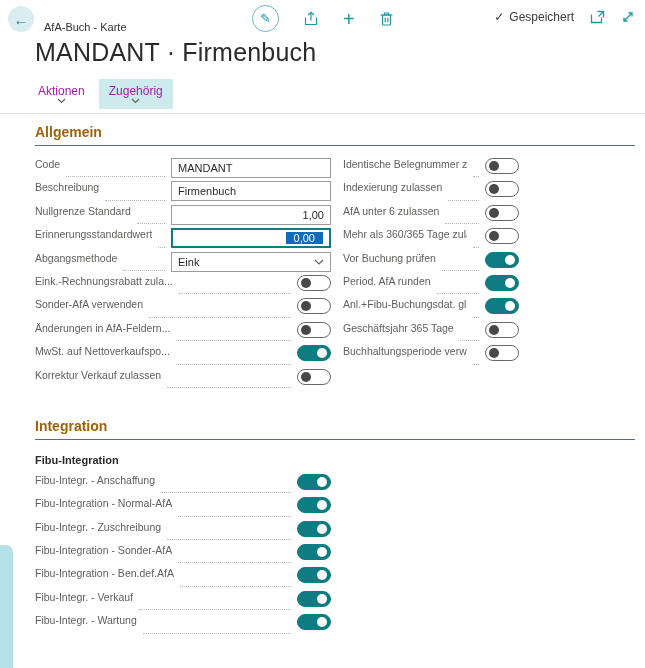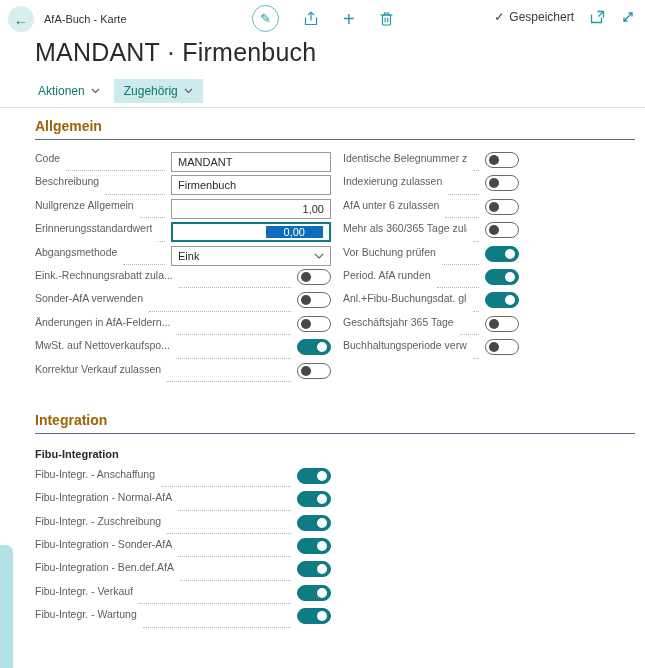--- a/index.html
+++ b/index.html
@@ -2,48 +2,48 @@
 <html><head>
 <meta charset="utf-8">
 <style>
   * { margin:0; padding:0; box-sizing:border-box; }
   html,body { width:645px; height:668px; overflow:hidden; background:#fff;
     font-family:"Liberation Sans", sans-serif; color:#323130; }
   .topbar { position:relative; height:36px; }
   .back-circle { position:absolute; left:8px; top:6px; width:26px; height:26px;
     border-radius:50%; background:#daeef1; color:#1e7e8a; font-size:15px;
     display:flex; align-items:center; justify-content:center; cursor:pointer; }
-  .breadcrumb { position:absolute; left:44px; top:13px; font-size:11px; color:#323130; }
+  .breadcrumb { position:absolute; left:44px; top:21px; font-size:11px; color:#323130; }
   .center-icons { position:absolute; left:252px; top:5px; display:flex; align-items:center; gap:24px; }
   .pencil-circle { width:27px; height:27px; border-radius:50%; border:1.5px solid #64b7c2;
     color:#1e98a5; font-size:13px; display:flex; align-items:center; justify-content:center; cursor:pointer; }
   .tb-ic { color:#1e98a5; cursor:pointer; display:flex; align-items:center; }
   .plus-ic { font-size:20px; font-weight:400; line-height:18px; }
   .right-group { position:absolute; right:10px; top:10px; display:flex; align-items:center; gap:16px; }
   .saved { font-size:12px; color:#3b3a39; display:flex; gap:5px; align-items:center; }
   .page-title { margin:2px 0 0 35px; font-size:25px; font-weight:300; color:#2b2a29; letter-spacing:.2px; }
   .menubar { margin:12px 0 0 28px; display:flex; gap:4px; padding-bottom:0; }
-  .menu-item { font-size:12px; color:#0f766e; padding:5px 10px; display:flex; align-items:center; gap:6px; cursor:pointer; }
+  .menu-item { font-size:12px; color:#a21caf; padding:5px 10px; display:flex; align-items:center; cursor:pointer;flex-direction:column; }
   .menu-item.active { background:#cdeaec; }
   .menubar-divider { border-bottom:1px solid #e1dfdd; margin-top:4px; }
   .content { padding:0 10px 0 35px; }
   .section-h { display:flex; align-items:center; gap:4px; margin-top:10px; font-size:14px; font-weight:700;
     color:#a16207; border-bottom:1px solid #5a6c85; padding-bottom:5px; }
   .fields { display:flex; gap:12px; margin-top:12px; }
   .col-left { width:296px; }
   .col-right { width:176px; }
   .row { display:flex; height:23.4px; }
   .lbl { font-size:10.5px; color:#605e5c; white-space:nowrap; overflow:hidden; flex-shrink:1; }
   .leader { flex:1; min-width:6px; border-bottom:1px dotted #b8b6b4; margin:0 6px 4px 6px; }
   .inp { width:160px; height:20px; border:1px solid #9d9b99; font-size:11px; padding:2px 6px;
     color:#2b2a29; background:#fff; display:flex; align-items:center; flex-shrink:0;
     font-family:"Liberation Sans", sans-serif; }
   .num { justify-content:flex-end; text-align:right; }
   .focused { border:2px solid #0e7c82; }
-  .sel { background:#0f6cbd; color:#fff; padding:0 18px; }
+  .sel { background:#0f6cbd; color:#fff; padding:0 8px; }
   .select { justify-content:space-between; cursor:pointer; }
   .chev { color:#605e5c; }
   .toggle { width:34px; height:16px; border-radius:9px; border:1px solid #6b6967; background:#fff;
     position:relative; flex-shrink:0; cursor:pointer; }
   .toggle .knob { position:absolute; width:10px; height:10px; border-radius:50%; background:#4a4846; top:2px; left:3px; }
   .toggle.on { background:#0e7c82; border-color:#0e7c82; }
   .toggle.on .knob { background:#fff; left:auto; right:3px; }
   .group-h { font-size:11px; font-weight:700; color:#2b2a29; margin:14px 0 8px 0; }
   .int-row { width:296px; }
   .accent-bar { position:fixed; left:0; top:545px; width:13px; height:123px; background:#b3e1e5;
@@ -130,21 +130,21 @@
         <span class="lbl">Code</span>
         <span class="leader"></span>
         <div class="inp">MANDANT</div>
       </div>
       <div class="row">
         <span class="lbl">Beschreibung</span>
         <span class="leader"></span>
         <div class="inp">Firmenbuch</div>
       </div>
       <div class="row">
-        <span class="lbl">Nullgrenze Allgemein</span>
+        <span class="lbl">Nullgrenze Standard</span>
         <span class="leader"></span>
         <div class="inp num">1,00</div>
       </div>
       <div class="row">
         <span class="lbl">Erinnerungsstandardwert</span>
         <span class="leader"></span>
         <div class="inp num focused">
           <span class="sel">0,00</span>
         </div>
       </div>

